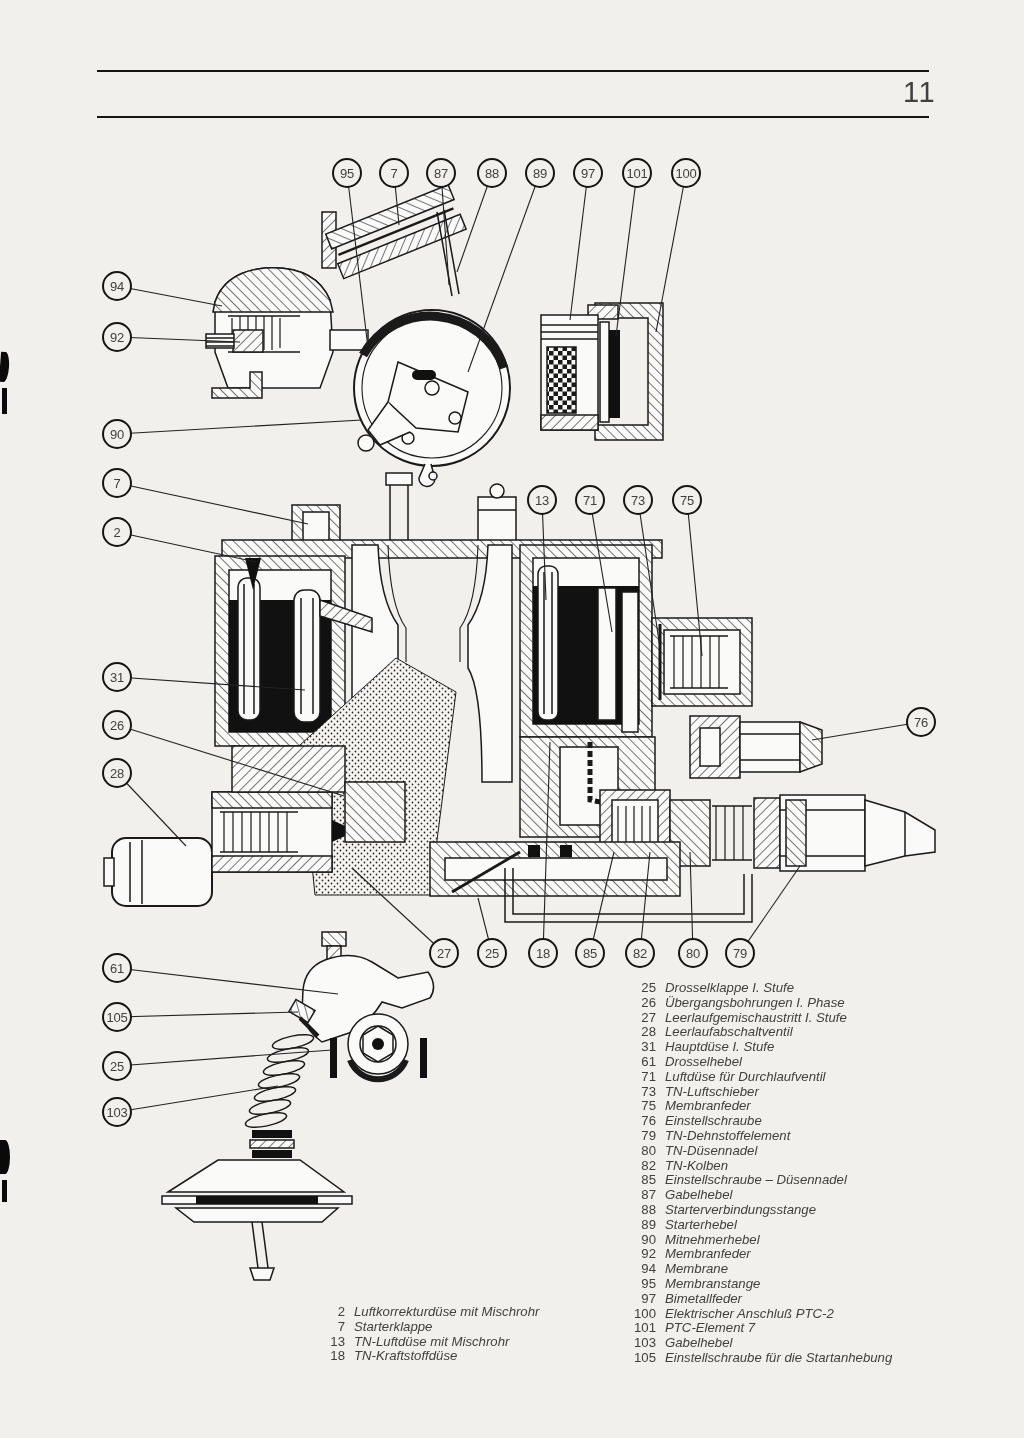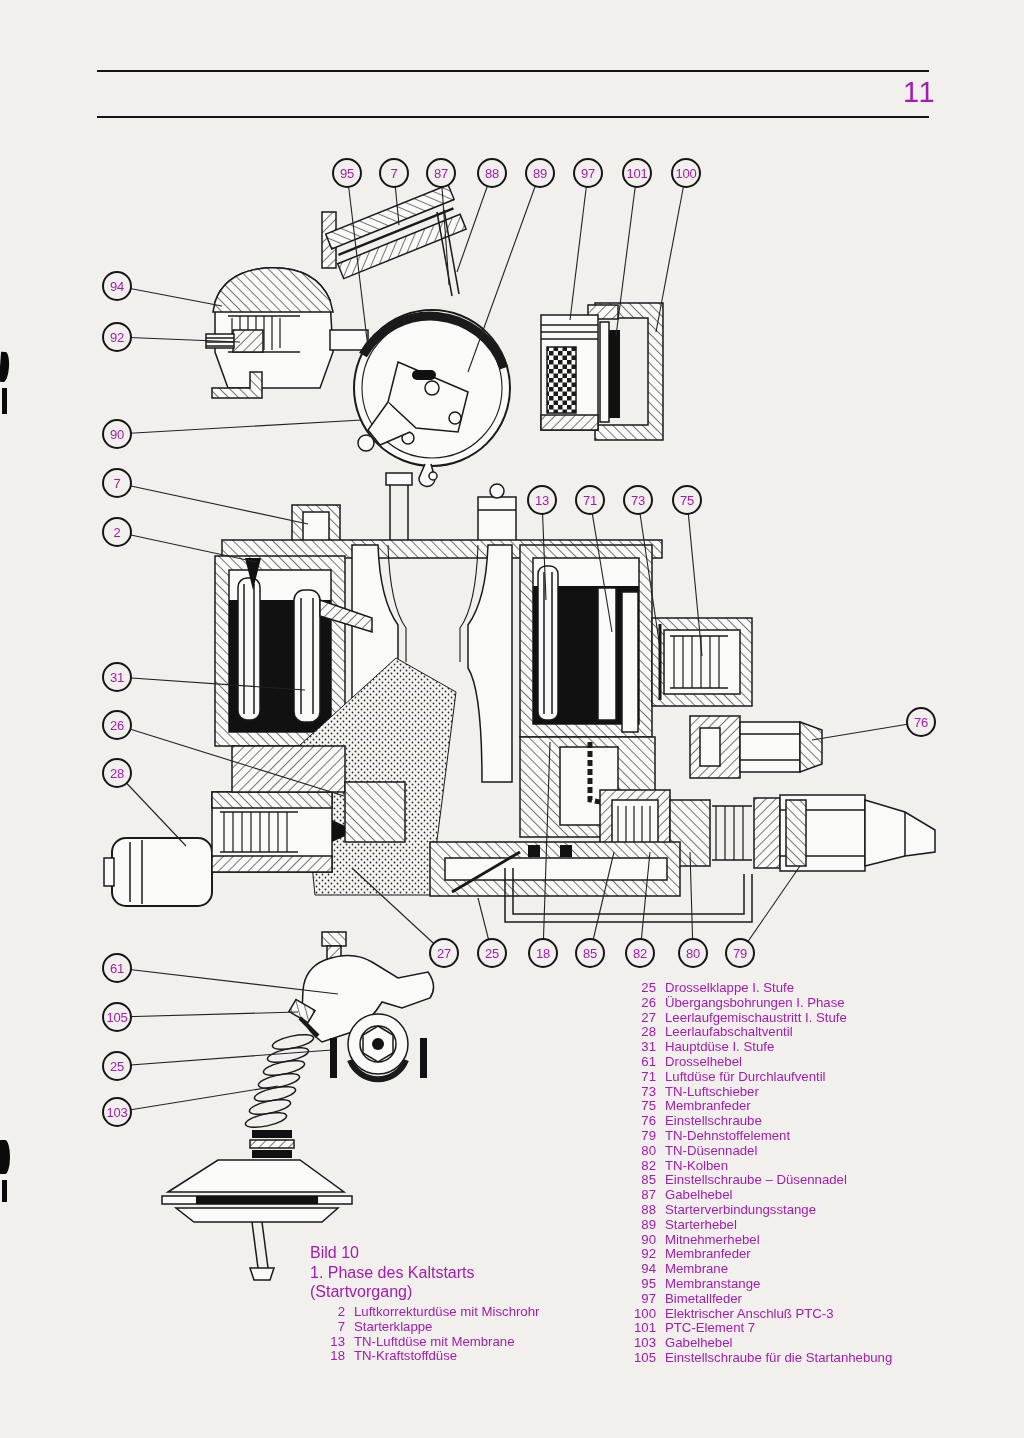--- a/index.html
+++ b/index.html
@@ -1,34 +1,34 @@
 <!DOCTYPE html>
 <html><head>
 <meta charset="utf-8">
 <style>
   * { margin:0; padding:0; box-sizing:border-box; }
   html,body { width:1024px; height:1438px; }
   body { position:relative; background:#dcdad5; font-family:"Liberation Sans", sans-serif; }
-  .page { position:absolute; inset:0; background:#f2f0ec; overflow:hidden; color:#a21caf; }
+  .page { position:absolute; inset:0; background:#f2f0ec; overflow:hidden; color:#404040; }
   .rule { position:absolute; left:97px; width:832px; height:2px; background:#151515; }
   .rule-top { top:70px; }
   .rule-bottom { top:116px; }
   .page-number { position:absolute; left:903px; top:76px; font-size:29px; letter-spacing:1.5px; }
   svg.diagram { position:absolute; left:0; top:0; }
   .callout {
     position:absolute; width:30px; height:30px;
     border:2px solid #151515; border-radius:50%;
     background:#f2f0ec; display:flex; align-items:center; justify-content:center;
     font-size:13px; letter-spacing:-0.3px;
   }
   .caption { position:absolute; left:310px; top:1243px; font-size:16px; line-height:19.5px; }
   .legend { position:absolute; font-size:13.2px; }
   .legend-row { display:flex; line-height:14.8px; }
   .legend-num { flex:none; text-align:right; }
-  .legend-label { padding-left:9px; white-space:nowrap; }
+  .legend-label { padding-left:9px; white-space:nowrap;font-style:italic; }
   .legend-left  { left:312px; top:1305px; }
   .legend-left .legend-num  { width:33px; }
   .legend-right { left:620px; top:981px; }
   .legend-right .legend-num { width:36px; }
   .binding-mark { position:absolute; background:#0a0a0a; }
   .bm1 { left:0; top:352px;  width:9px;  height:30px; border-radius:0 70% 70% 0; transform:rotate(4deg); }
   .bm2 { left:2px; top:388px; width:5px; height:26px; }
   .bm3 { left:0; top:1140px; width:10px; height:34px; border-radius:0 70% 70% 0; }
   .bm4 { left:2px; top:1180px; width:5px; height:22px; }
 </style>
@@ -317,38 +317,33 @@
   <div class="callout" style="left:528px;top:938px">18</div>
   <div class="callout" style="left:575px;top:938px">85</div>
   <div class="callout" style="left:625px;top:938px">82</div>
   <div class="callout" style="left:678px;top:938px">80</div>
   <div class="callout" style="left:725px;top:938px">79</div>
   <div class="callout" style="left:102px;top:953px">61</div>
   <div class="callout" style="left:102px;top:1002px">105</div>
   <div class="callout" style="left:102px;top:1051px">25</div>
   <div class="callout" style="left:102px;top:1097px">103</div>
 
-  <div class="caption">
-    <div>Bild 10</div>
-    <div>1. Phase des Kaltstarts</div>
-    <div>(Startvorgang)</div>
-  </div>
 
   <div class="legend legend-left">
     <div class="legend-row">
         <span class="legend-num">2</span>
         <span class="legend-label">Luftkorrekturdüse mit Mischrohr</span>
       </div>
     <div class="legend-row">
         <span class="legend-num">7</span>
         <span class="legend-label">Starterklappe</span>
       </div>
     <div class="legend-row">
         <span class="legend-num">13</span>
-        <span class="legend-label">TN-Luftdüse mit Membrane</span>
+        <span class="legend-label">TN-Luftdüse mit Mischrohr</span>
       </div>
     <div class="legend-row">
         <span class="legend-num">18</span>
         <span class="legend-label">TN-Kraftstoffdüse</span>
       </div>
   </div>
 
   <div class="legend legend-right">
     <div class="legend-row">
         <span class="legend-num">25</span>
@@ -433,21 +428,21 @@
     <div class="legend-row">
         <span class="legend-num">95</span>
         <span class="legend-label">Membranstange</span>
       </div>
     <div class="legend-row">
         <span class="legend-num">97</span>
         <span class="legend-label">Bimetallfeder</span>
       </div>
     <div class="legend-row">
         <span class="legend-num">100</span>
-        <span class="legend-label">Elektrischer Anschluß PTC-3</span>
+        <span class="legend-label">Elektrischer Anschluß PTC-2</span>
       </div>
     <div class="legend-row">
         <span class="legend-num">101</span>
         <span class="legend-label">PTC-Element 7</span>
       </div>
     <div class="legend-row">
         <span class="legend-num">103</span>
         <span class="legend-label">Gabelhebel</span>
       </div>
     <div class="legend-row">

